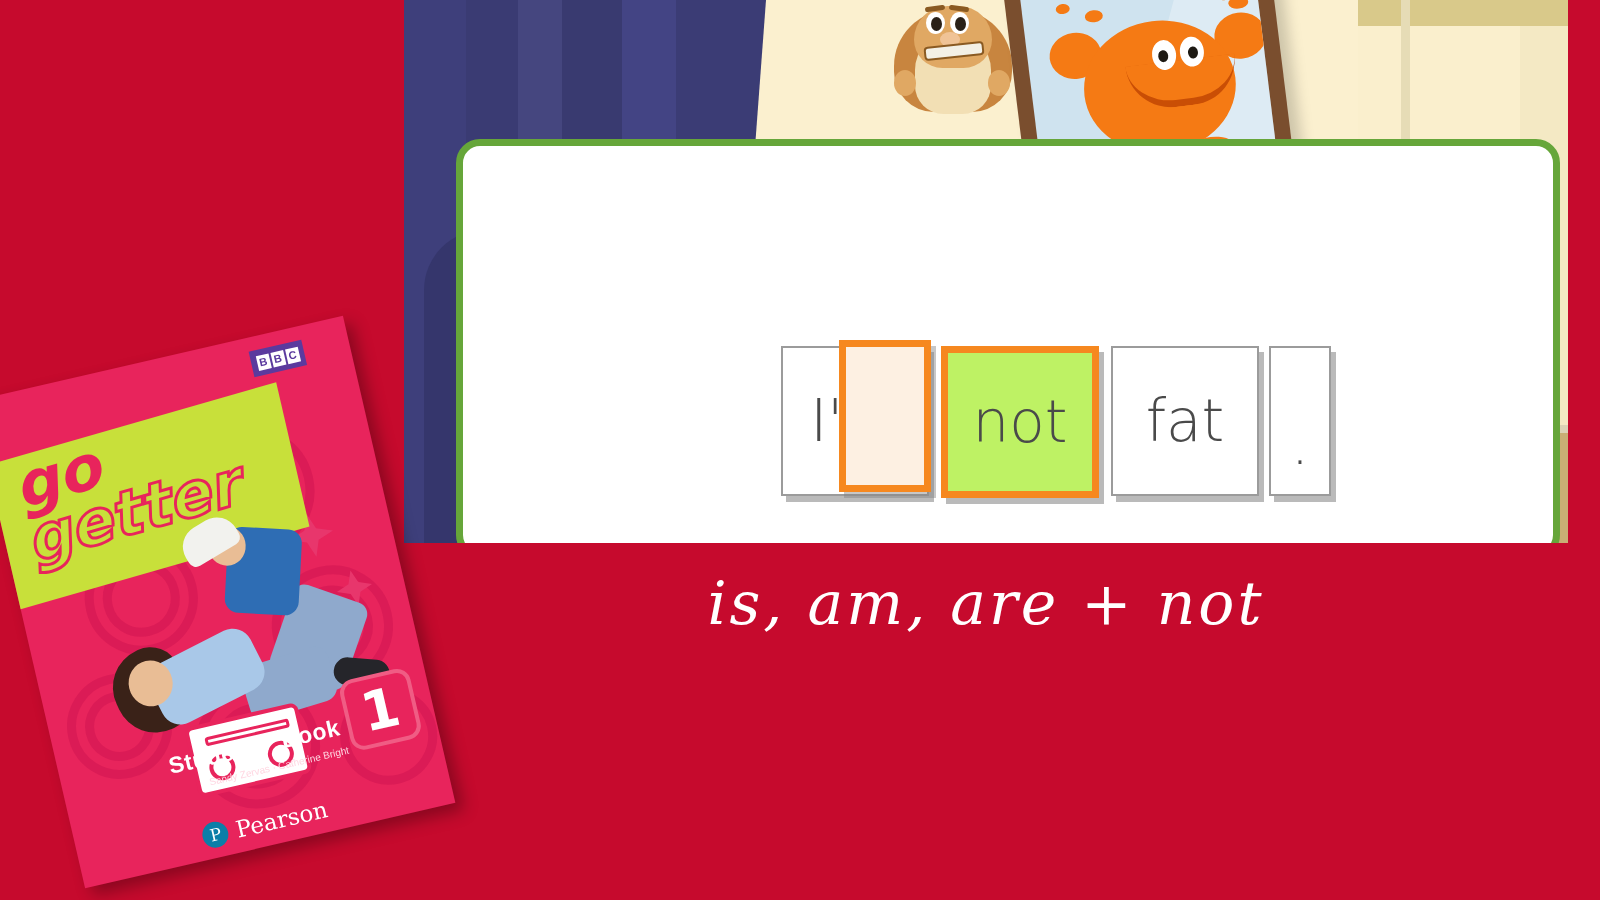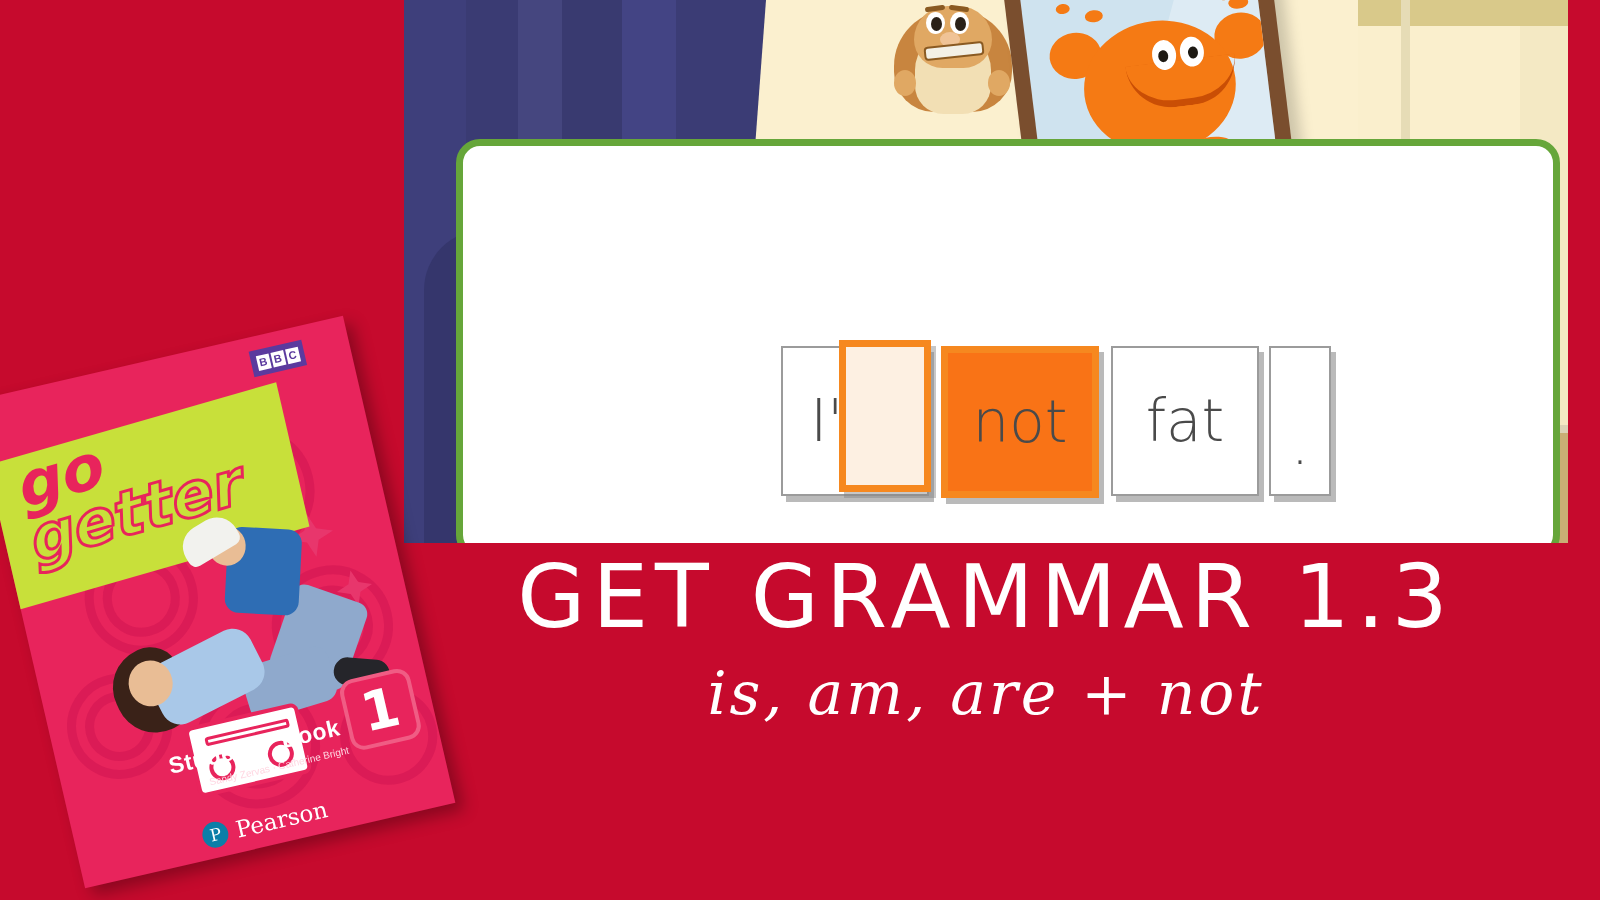--- a/index.html
+++ b/index.html
@@ -108,21 +108,21 @@
     background:#ffffff; border:7px solid #66A63A; border-radius:24px;
   }
 
   
   .cards { position:absolute; left:318px; top:200px; height:160px; }
   .card { position:absolute; top:0; background:#fff; border:2px solid #9B9B9B;
           box-shadow:5px 6px 0 rgba(130,130,130,.55);
           display:flex; align-items:center; justify-content:center;
           font-size:58px; color:#4A4A4A; font-family:"DejaVu Sans", sans-serif;
           font-weight:300; }
-  .card.sel { background:#f97316; border:7px solid #F6881F; color:#4A4A4A; }
+  .card.sel { background:#bef264; border:7px solid #F6881F; color:#4A4A4A; }
 
   
   #title-block {
     position:absolute; left:404px; top:552px; width:1164px; text-align:center;
   }
   #main-title {
     font-family:"DejaVu Sans", sans-serif;
     font-size:88px; letter-spacing:7px; color:#ffffff;
     font-weight:400; line-height:1.02;
   }
@@ -285,21 +285,20 @@
 
       <div class="card" style="left:488px; width:62px; height:150px; align-items:flex-end;
                   padding-bottom:16px;">
         <span>.</span>
       </div>
     </div>
   </div>
 </div>
 
 <div id="title-block">
-  <div id="main-title">GET GRAMMAR 1.3</div>
   <div id="subtitle">is, am, are + not</div>
 </div>
 
 <div id="book">
   <div class="book-inner">
     <svg class="swirls" viewBox="0 0 380 500" preserveAspectRatio="none">
       <g fill="none" stroke="#D01552" stroke-width="9">
         <circle cx="120" cy="230" r="52"></circle>
           <circle cx="120" cy="230" r="34"></circle>
         <circle cx="250" cy="150" r="60"></circle>

